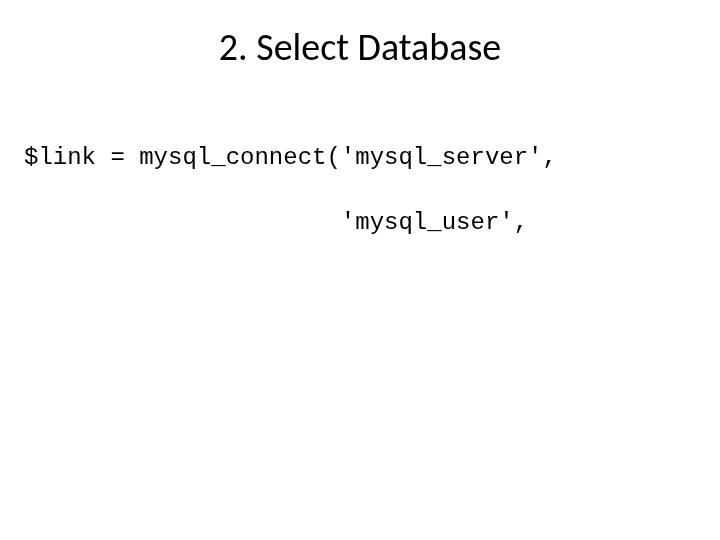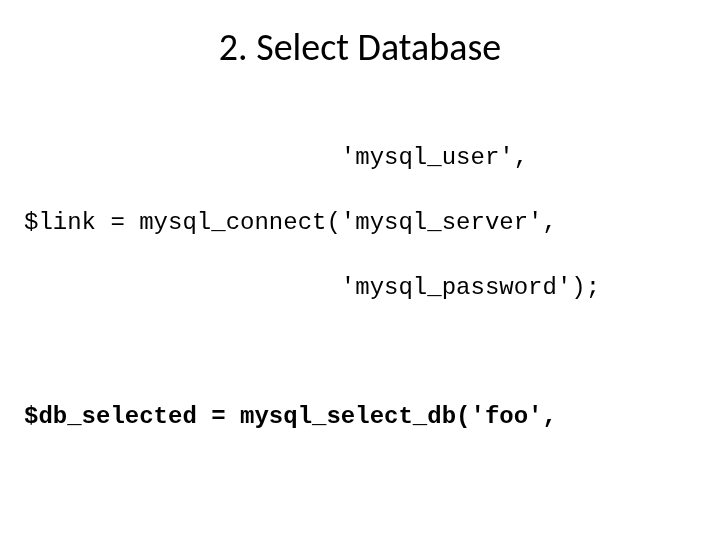--- a/index.html
+++ b/index.html
@@ -27,18 +27,16 @@
   .code-line { display: block; }
   .gap { height: 32px; }
   .bold { font-weight: bold; }
 </style>
 </head>
 <body>
 
 <h1 class="title">2. Select Database</h1>
 
 <div class="code-block">
+<span class="code-line">$link = mysql_connect('mysql_server',</span>
 <span class="code-line">                      'mysql_user',</span>
-<span class="code-line">$link = mysql_connect('mysql_server',</span>
-<span class="code-line">                      'mysql_password');</span>
 <div class="gap"></div>
-<span class="code-line bold">$db_selected = mysql_select_db('foo',</span>
 </div>
 
 </body></html>

